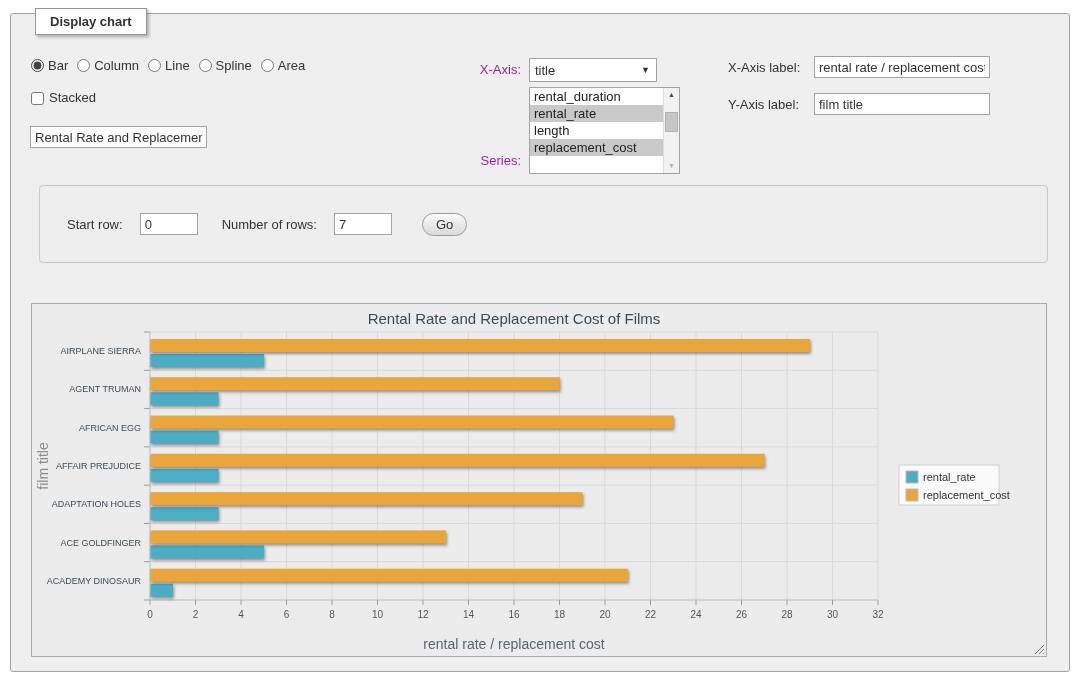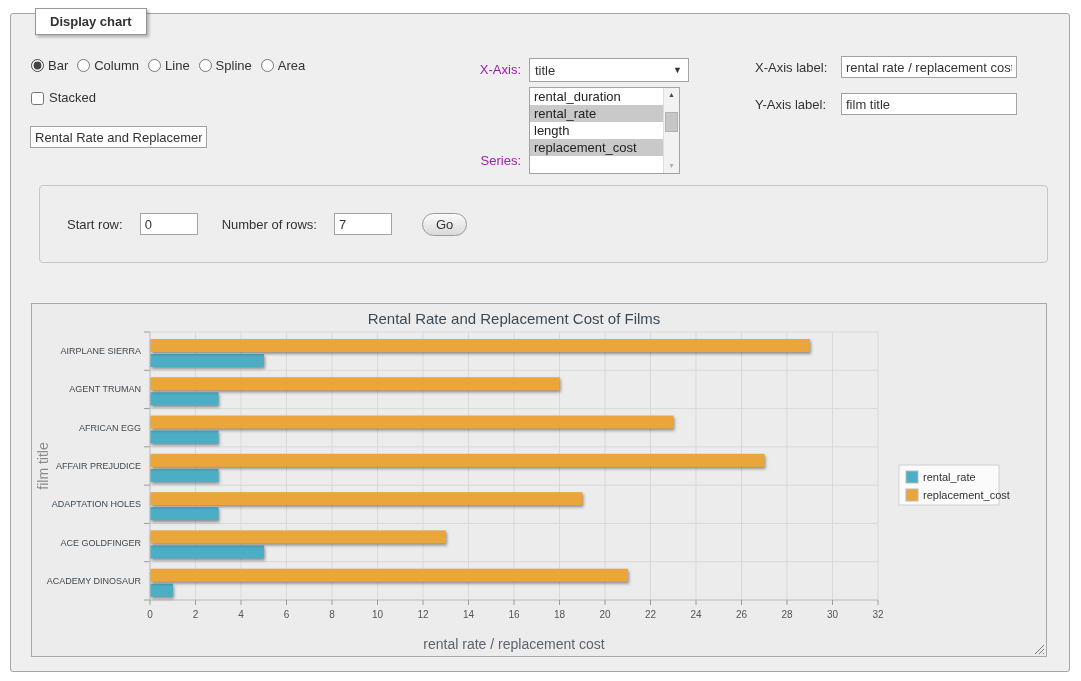--- a/index.html
+++ b/index.html
@@ -27,41 +27,41 @@
   .stacked-row { position:absolute; left:20px; top:76px; display:flex; align-items:flex-end; }
   .stacked-row input { margin:0 5px 0 0; }
   input[type="text"] {
     border:1px solid #a3a3a3; background:#fff; font-family:"Liberation Sans",sans-serif;
     font-size:13px; color:#333; padding:2px 4px; height:22px;
   }
   .title-input { position:absolute; left:19px; top:112px; width:177px; }
   .form-label { color:#a21caf; }
   .xaxis-label-text { position:absolute; left:452px; top:48px; width:58px; text-align:right; }
   .xselect {
-    position:absolute; left:518px; top:44px; width:160px; height:24px;
+    position:absolute; left:518px; top:44px; width:128px; height:24px;
     background:#fff; border:1px solid #a3a3a3; display:flex; align-items:center;
     justify-content:space-between; padding:0 6px 0 5px; cursor:default;
   }
   .xselect .arrow { font-size:9px; color:#333; }
   .series-label-text { position:absolute; left:452px; top:127px; width:58px; text-align:right;margin-top:12px; }
   .listbox {
     position:absolute; left:518px; top:73px; width:151px; height:87px;
     background:#fff; border:1px solid #a3a3a3; display:flex;
   }
   .listbox-options { flex:1; overflow:hidden; }
   .listbox-option { height:17px; line-height:17px; padding:0 4px; white-space:nowrap; color:#222; }
   .listbox-option[data-selected="true"] { background:#c9c9c9; }
   .listbox-scrollbar { width:16px; background:#f2f2f2; border-left:1px solid #ddd; display:flex; flex-direction:column; }
   .sb-btn { height:14px; font-size:7px; text-align:center; line-height:14px; background:#f2f2f2; }
   .sb-up { color:#444; }
   .sb-down { color:#b0b0b0; }
   .sb-track { flex:1; position:relative; }
   .sb-thumb { position:absolute; left:1px; right:1px; top:10px; height:20px; background:#c6c6c6; border:1px solid #b2b2b2; }
   .axis-label-row { position:absolute; display:flex; align-items:center; }
-  .axis-label-row .lbl { width:80px; text-align:left; margin-right:6px;margin-left:27px; }
+  .axis-label-row .lbl { width:80px; text-align:left; margin-right:6px; }
   .xaxis-label-row { left:717px; top:42px; }
   .yaxis-label-row { left:717px; top:79px; }
   .axis-label-row input { width:176px; }
   
   .rows-panel {
     position:absolute; left:28px; top:171px; width:1009px; height:78px;
     border:1px solid #c6c6c6; border-radius:4px; background:#eeeeee;
     display:flex; align-items:center; padding-left:27px;gap:12px;
   }
   .rows-panel .fld { width:58px; margin:0 12px 0 5px; }

